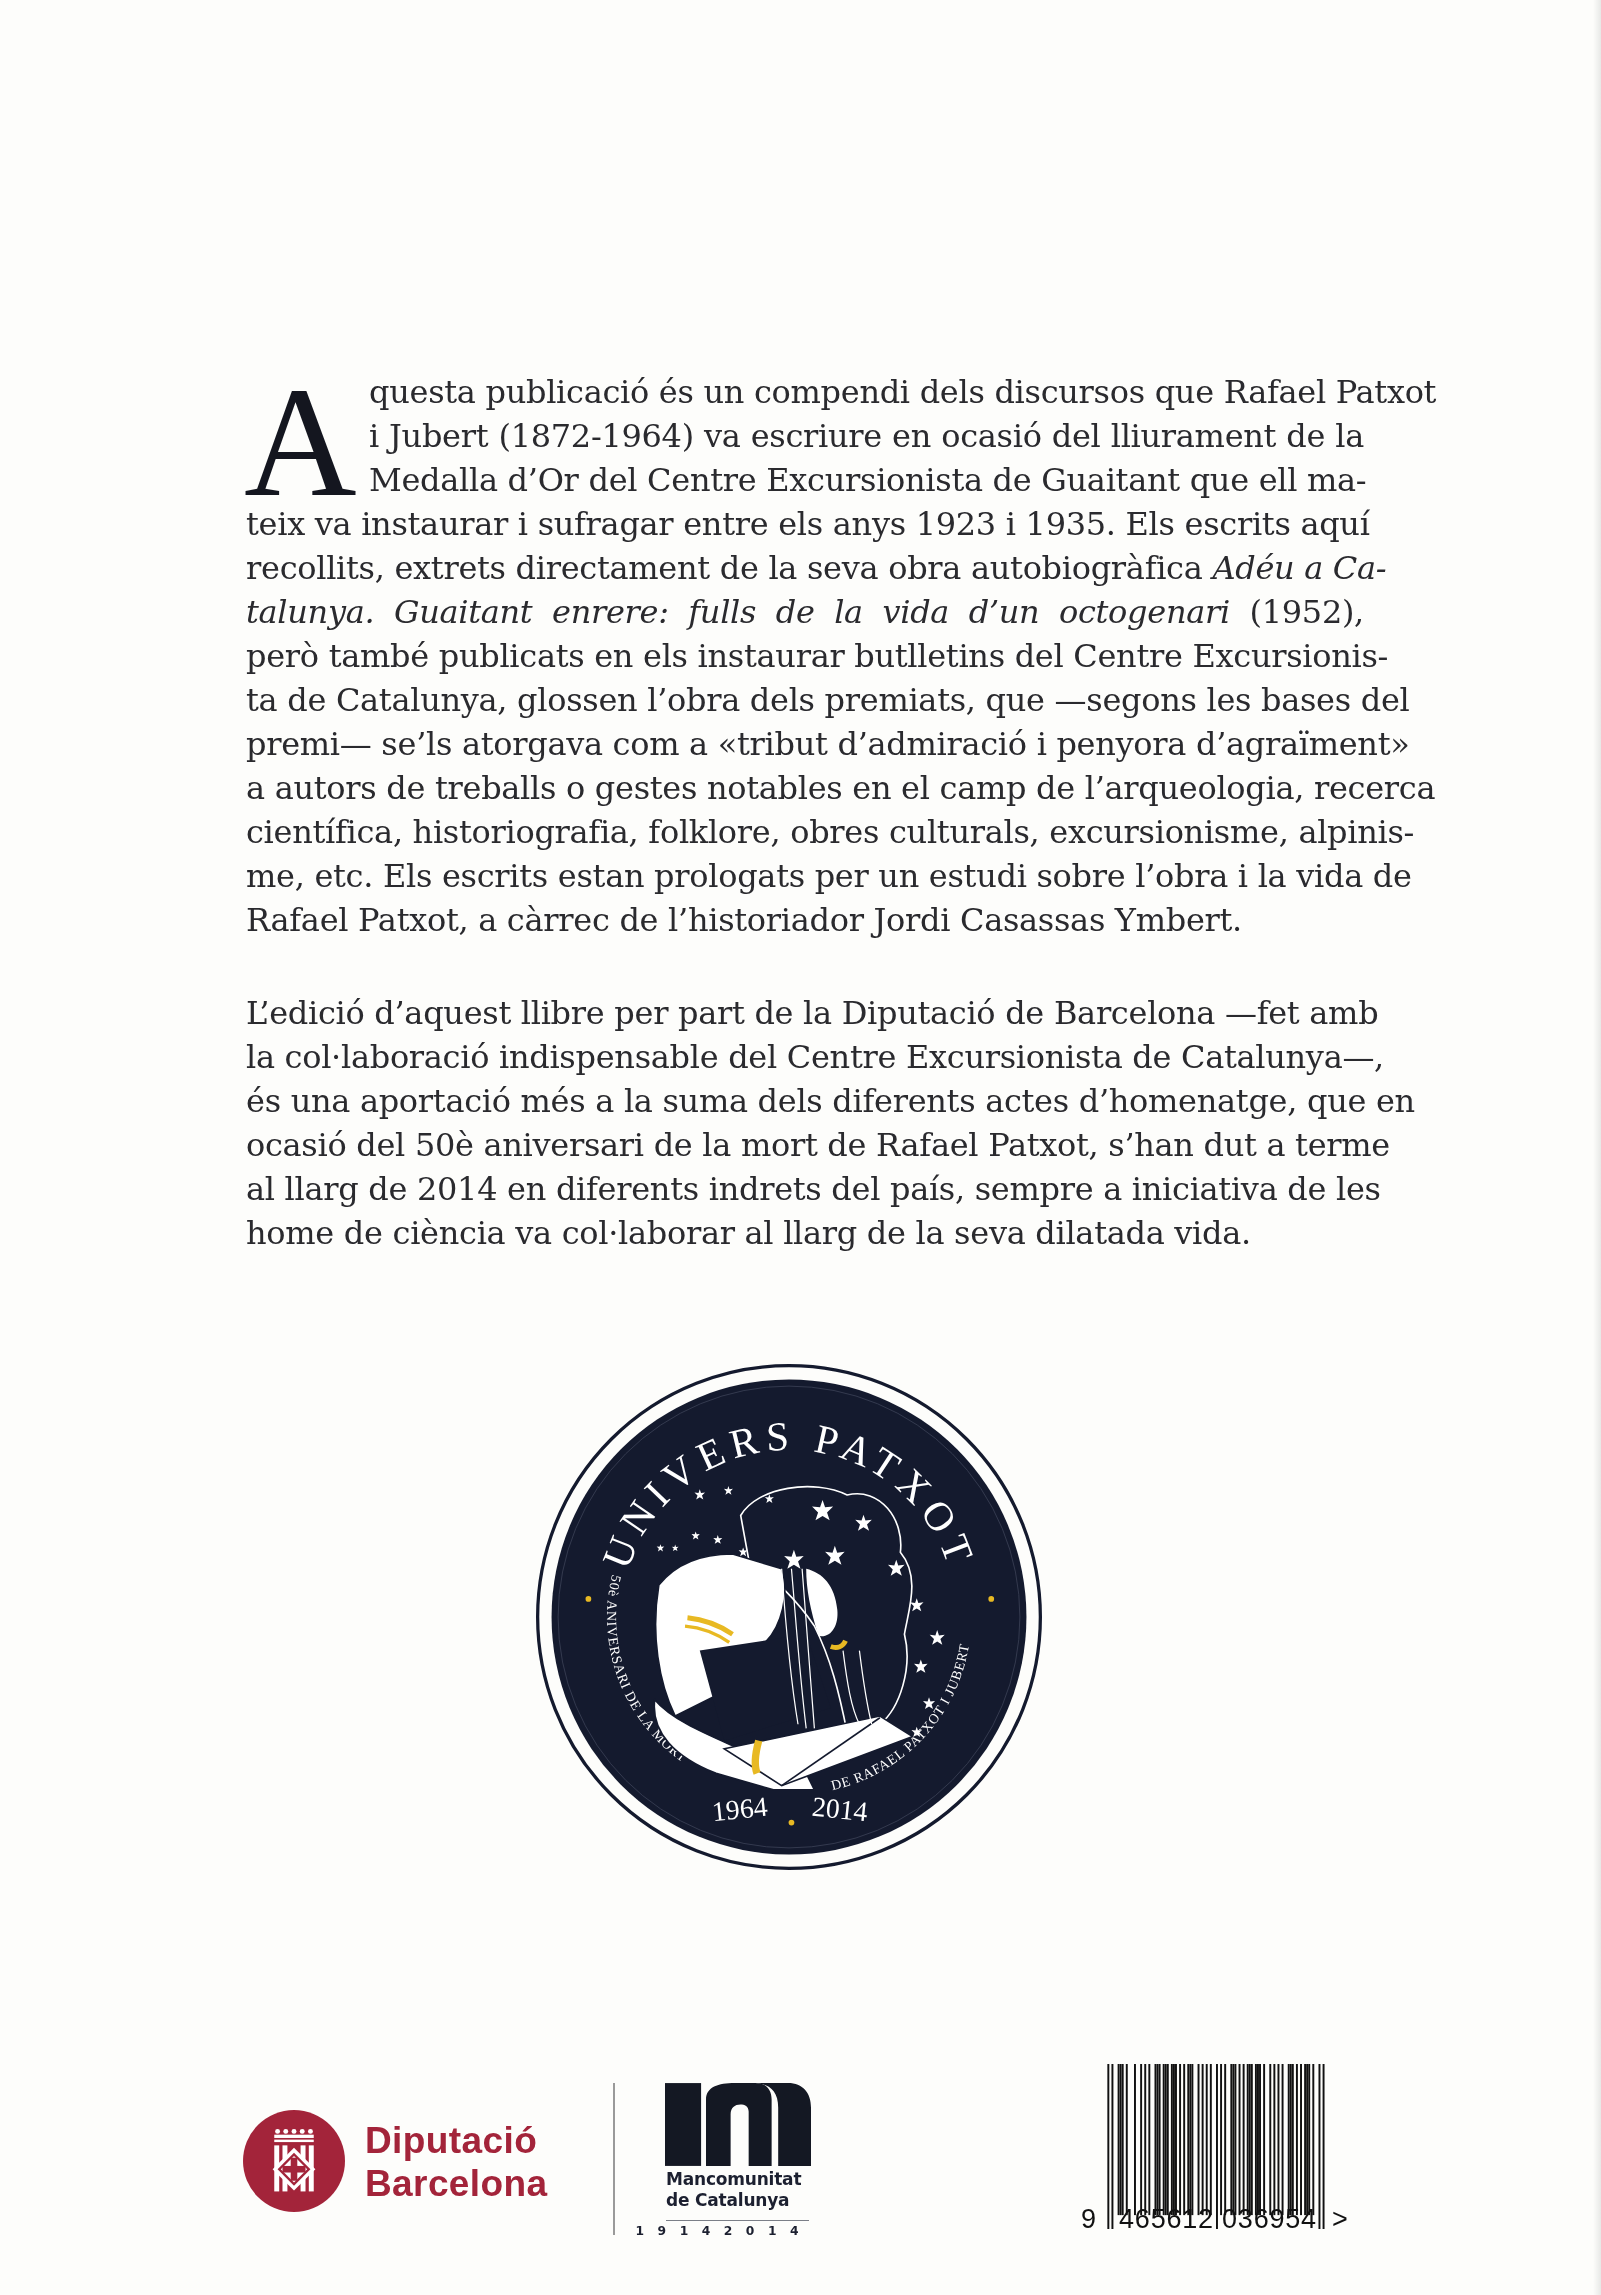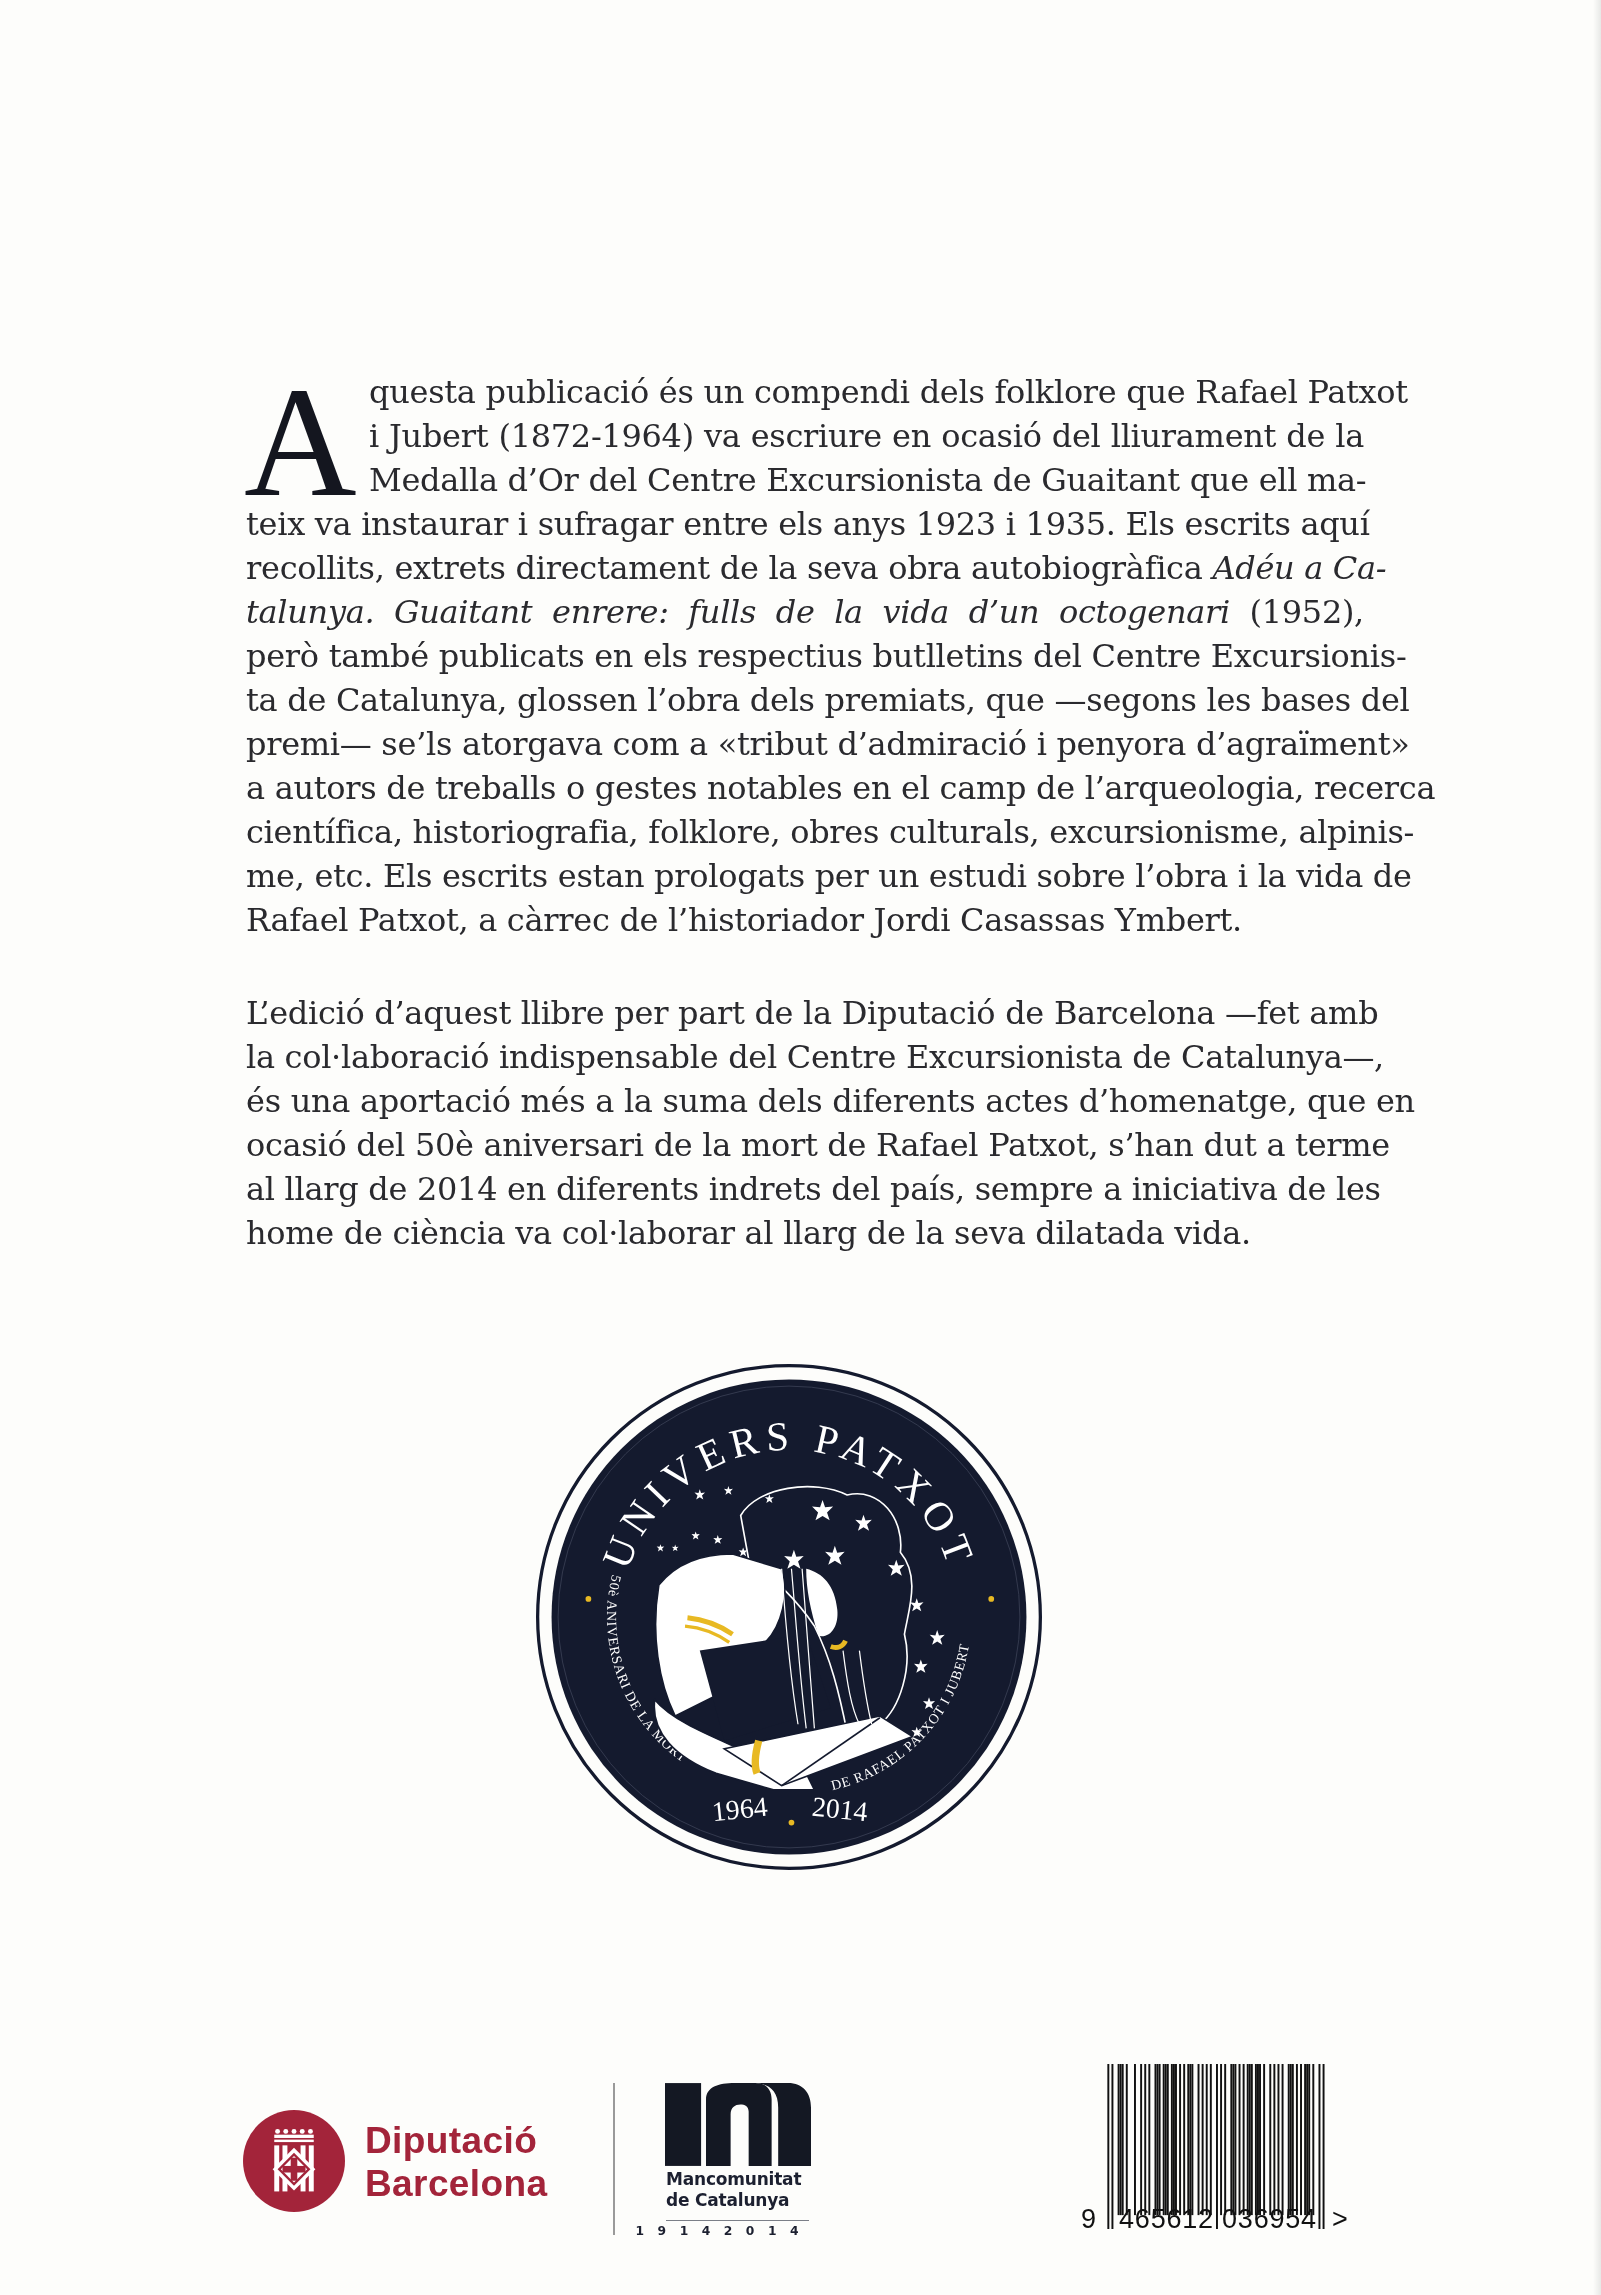--- a/index.html
+++ b/index.html
@@ -73,27 +73,27 @@
 </style>
 </head>
 <body>
 
 <div class="spine-edge"></div>
 
 <div class="dropcap">A</div>
 
 <div class="text-block">
   <div class="para" id="para1">
-      <span class="line indent">questa publicació és un compendi dels folklore que Rafael Patxot</span>
+      <span class="line indent">questa publicació és un compendi dels discursos que Rafael Patxot</span>
       <span class="line indent">i Jubert (1872-1964) va escriure en ocasió del lliurament de la</span>
       <span class="line indent">Medalla d’Or del Centre Excursionista de Guaitant que ell ma-</span>
       <span class="line">teix va instaurar i sufragar entre els anys 1923 i 1935. Els escrits aquí</span>
       <span class="line">recollits, extrets directament de la seva obra autobiogràfica <em class="it">Adéu a Ca-</em></span>
       <span class="line"><em class="it">talunya. Guaitant enrere: fulls de la vida d’un octogenari</em> (1952),</span>
-      <span class="line">però també publicats en els respectius butlletins del Centre Excursionis-</span>
+      <span class="line">però també publicats en els instaurar butlletins del Centre Excursionis-</span>
       <span class="line">ta de Catalunya, glossen l’obra dels premiats, que —segons les bases del</span>
       <span class="line">premi— se’ls atorgava com a «tribut d’admiració i penyora d’agraïment»</span>
       <span class="line">a autors de treballs o gestes notables en el camp de l’arqueologia, recerca</span>
       <span class="line">científica, historiografia, folklore, obres culturals, excursionisme, alpinis-</span>
       <span class="line">me, etc. Els escrits estan prologats per un estudi sobre l’obra i la vida de</span>
       <span class="line last">Rafael Patxot, a càrrec de l’historiador Jordi Casassas Ymbert.</span>
     </div>
   <div class="para" id="para2">
       <span class="line">L’edició d’aquest llibre per part de la Diputació de Barcelona —fet amb</span>
       <span class="line">la col·laboració indispensable del Centre Excursionista de Catalunya—,</span>

